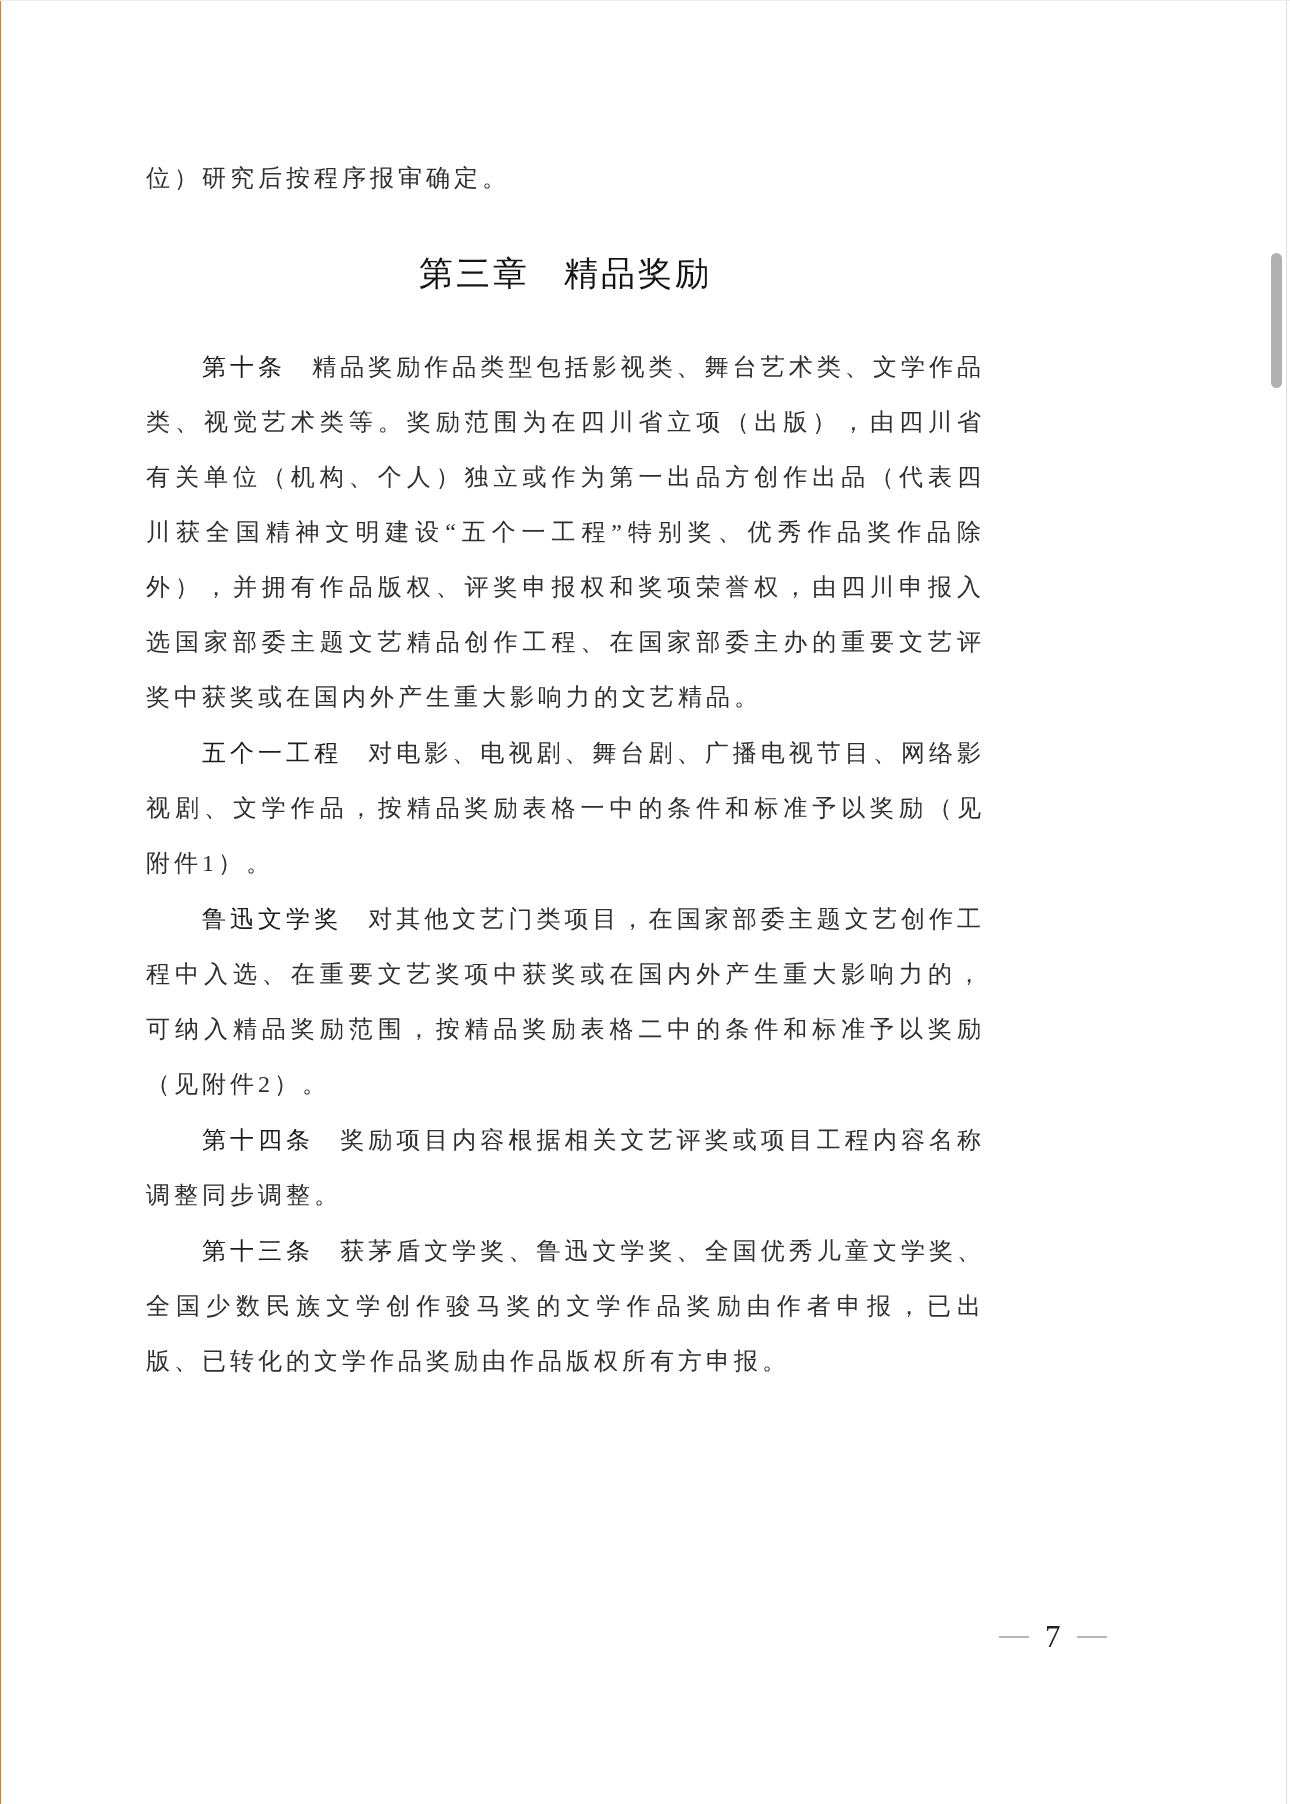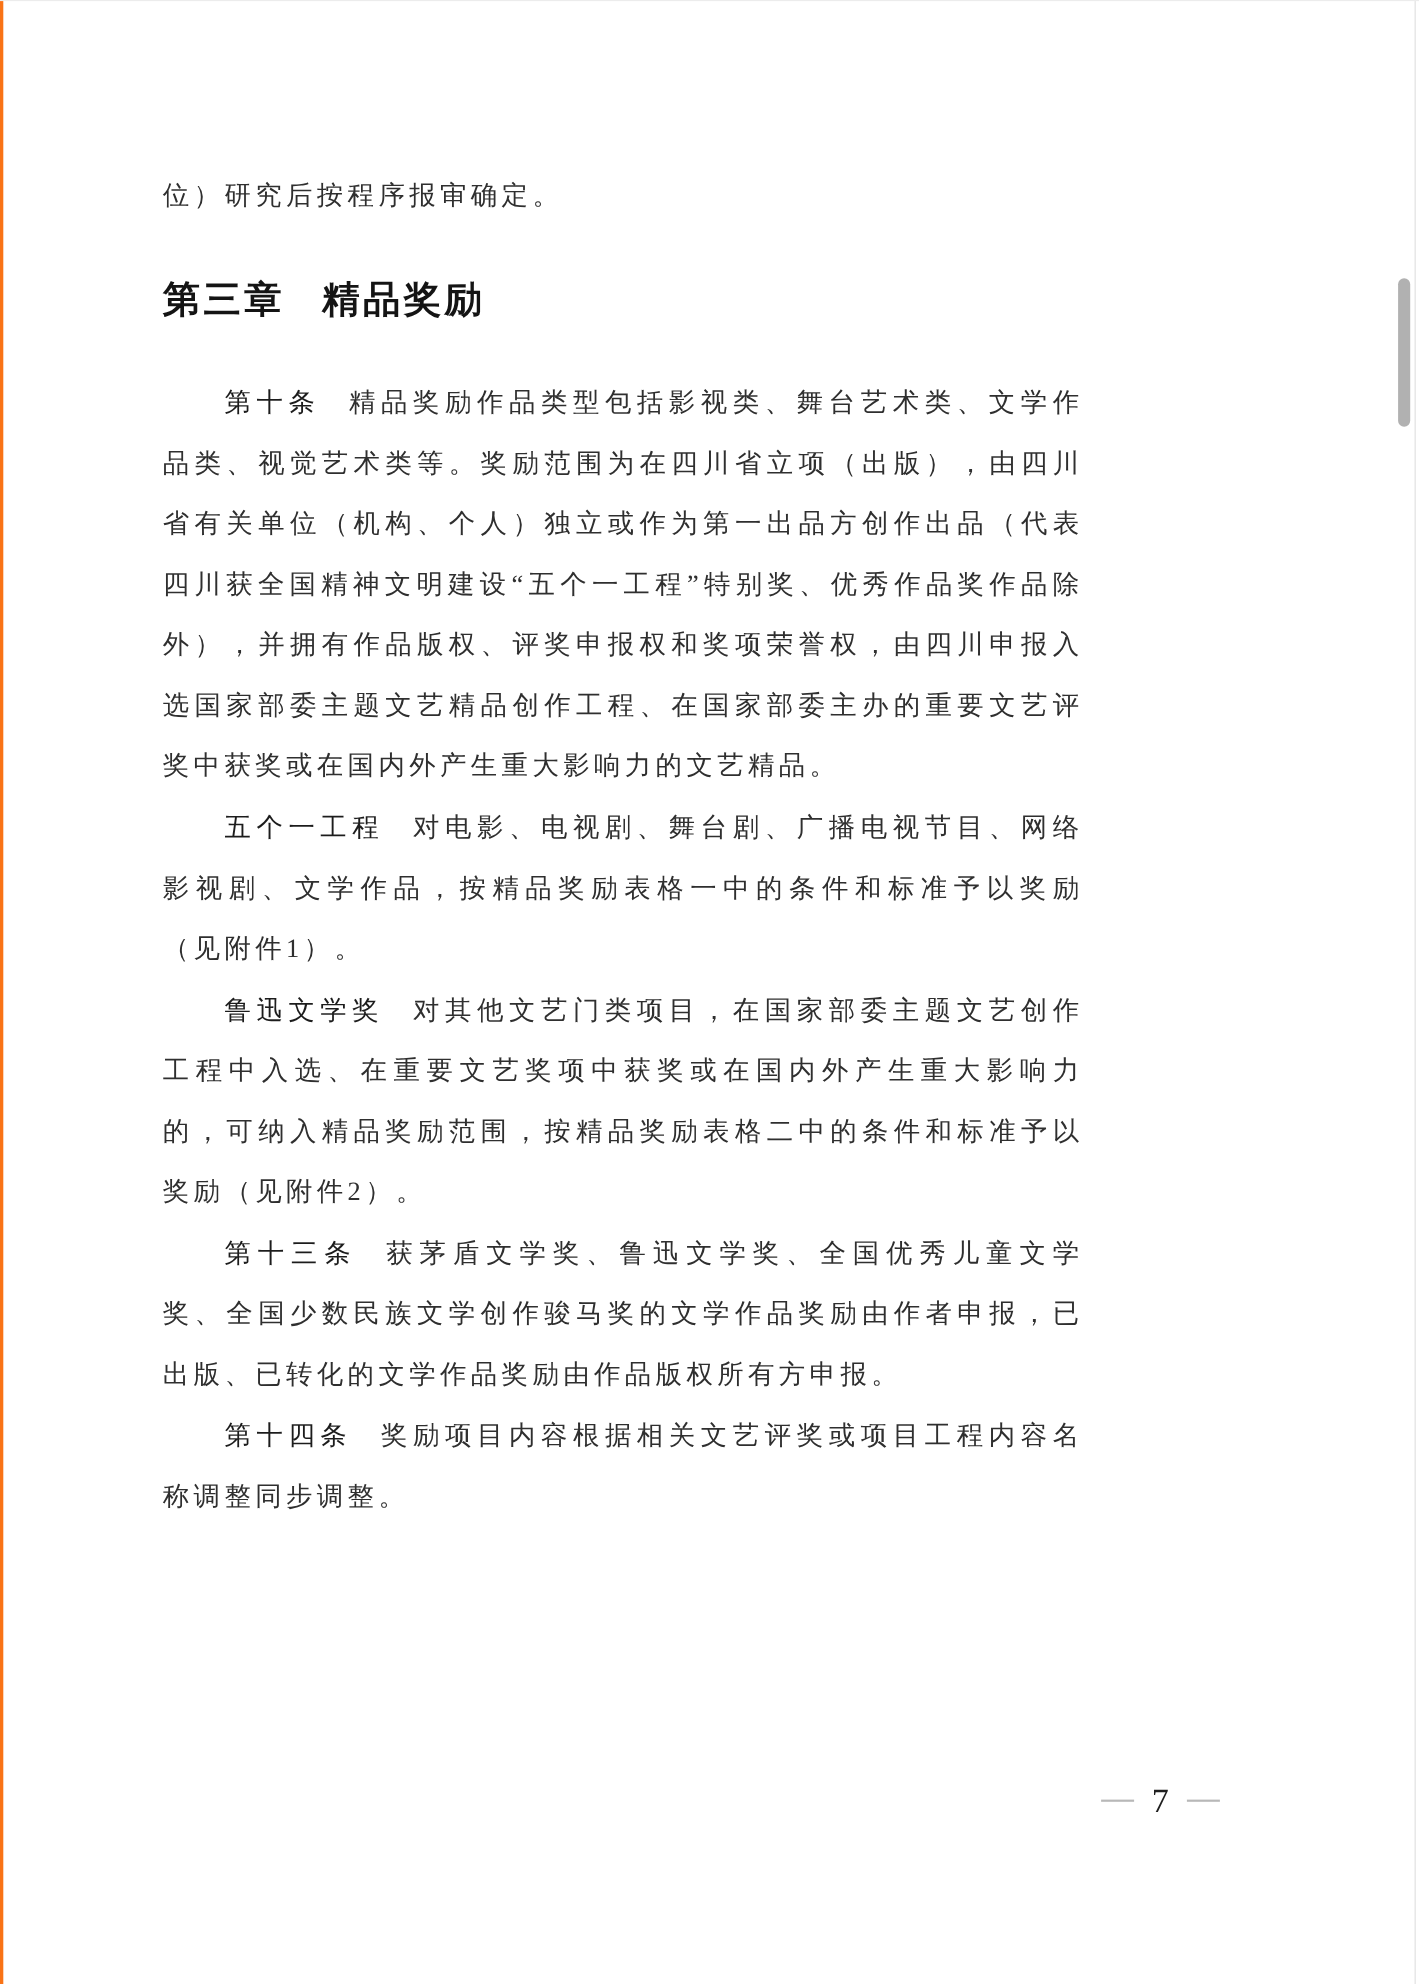--- a/index.html
+++ b/index.html
@@ -13,45 +13,46 @@
     height: 1804px;
     background: #ffffff;
     overflow: hidden;
     border-top: 1px solid #ececec;
   }
   .page {
     position: relative;
     width: 100%;
     height: 100%;
     box-sizing: border-box;
-    border-left: 3px solid #f97316;
+    border-left: 1px solid #f97316;
     padding: 150px 305px 0 145px;
   }
   .cont-line, .article {
     font-family: "Liberation Serif", "DejaVu Serif", serif;
     font-size: 24px;
     letter-spacing: 4px;
     line-height: 55px;
     color: #2f2f2f;
     margin: 0;
     text-align: justify;
   }
   .article { text-indent: 56px; }
   .article .lead {
     font-family: "Liberation Sans", "DejaVu Sans", sans-serif;
     font-weight: normal;
     color: #1c1c1c;
     margin-right: 26px;
   }
   .chapter {
     font-family: "Liberation Sans", "DejaVu Sans", sans-serif;
-    font-weight: bold;
+    font-weight: normal;
     font-size: 34px;
     line-height: 55px;
     color: #141414;
+    text-align: center;
     letter-spacing: 3px;
     margin: 40px 0 38px 0;
   }
   .chapter .gap { display: inline-block; width: 34px; }
   .pagenum {
     position: absolute;
     left: 998px;
     top: 1618px;
     display: flex;
     align-items: center;
@@ -97,23 +98,23 @@
     <h2 class="chapter">
       <span>第三章</span><span class="gap"></span><span>精品奖励</span>
     </h2>
 
     <p class="article"><span class="lead">第十条</span><span>精品奖励作品类型包括影视类、舞台艺术类、文学作品类、视觉艺术类等。奖励范围为在四川省立项（出版），由四川省有关单位（机构、个人）独立或作为第一出品方创作出品（代表四川获全国精神文明建设“五个一工程”特别奖、优秀作品奖作品除外），并拥有作品版权、评奖申报权和奖项荣誉权，由四川申报入选国家部委主题文艺精品创作工程、在国家部委主办的重要文艺评奖中获奖或在国内外产生重大影响力的文艺精品。</span></p>
 
     <p class="article"><span class="lead">五个一工程</span><span>对电影、电视剧、舞台剧、广播电视节目、网络影视剧、文学作品，按精品奖励表格一中的条件和标准予以奖励（见附件1）。</span></p>
 
     <p class="article"><span class="lead">鲁迅文学奖</span><span>对其他文艺门类项目，在国家部委主题文艺创作工程中入选、在重要文艺奖项中获奖或在国内外产生重大影响力的，可纳入精品奖励范围，按精品奖励表格二中的条件和标准予以奖励（见附件2）。</span></p>
 
+    <p class="article"><span class="lead">第十四条</span><span>奖励项目内容根据相关文艺评奖或项目工程内容名称调整同步调整。</span></p>
+
     <p class="article"><span class="lead">第十三条</span><span>获茅盾文学奖、鲁迅文学奖、全国优秀儿童文学奖、全国少数民族文学创作骏马奖的文学作品奖励由作者申报，已出版、已转化的文学作品奖励由作品版权所有方申报。</span></p>
-
-    <p class="article"><span class="lead">第十四条</span><span>奖励项目内容根据相关文艺评奖或项目工程内容名称调整同步调整。</span></p>
 
     <div class="pagenum">
       <span class="dash"></span>
       <span class="num">7</span>
       <span class="dash"></span>
     </div>
   </div>
 
   <div class="scrollbar-track"></div>
   <div class="scrollbar-thumb"></div>

